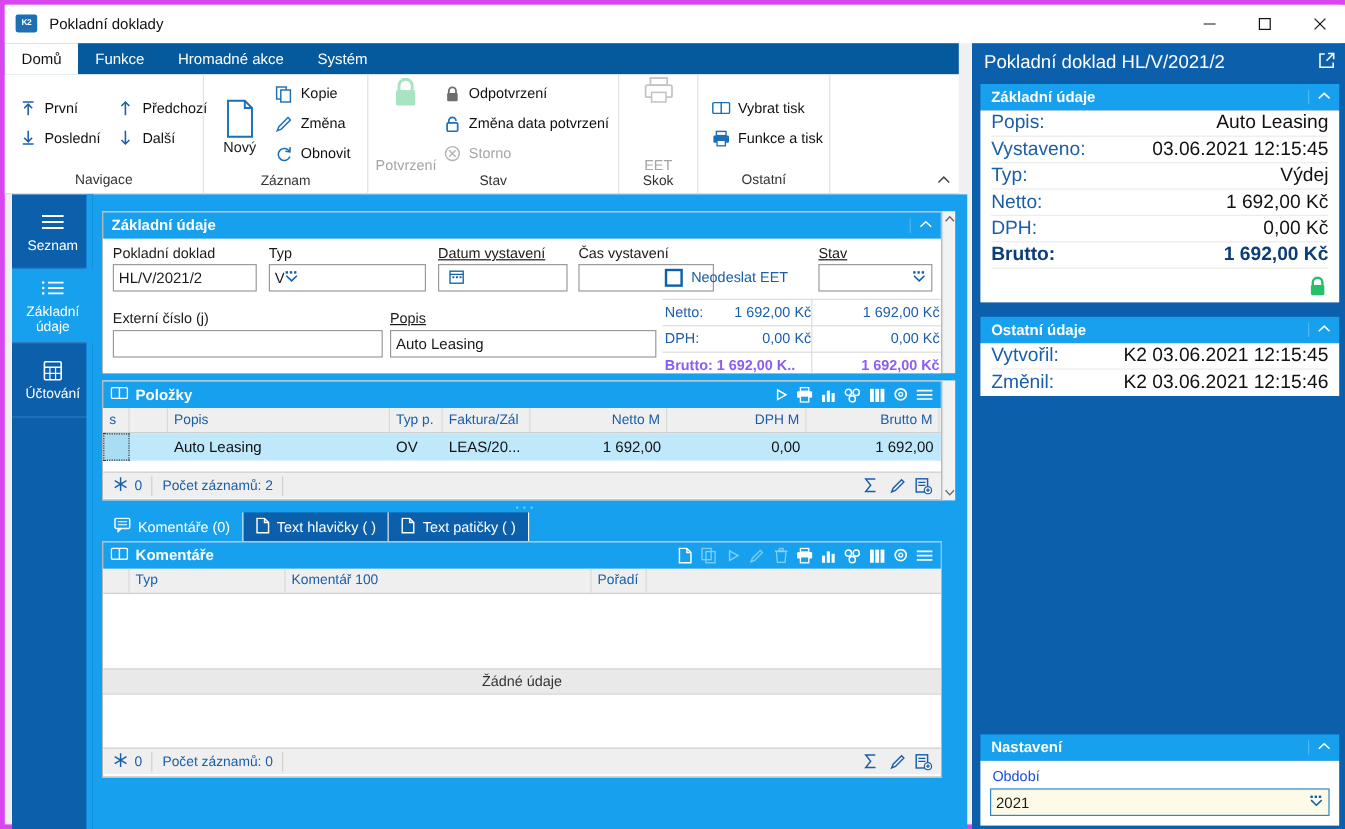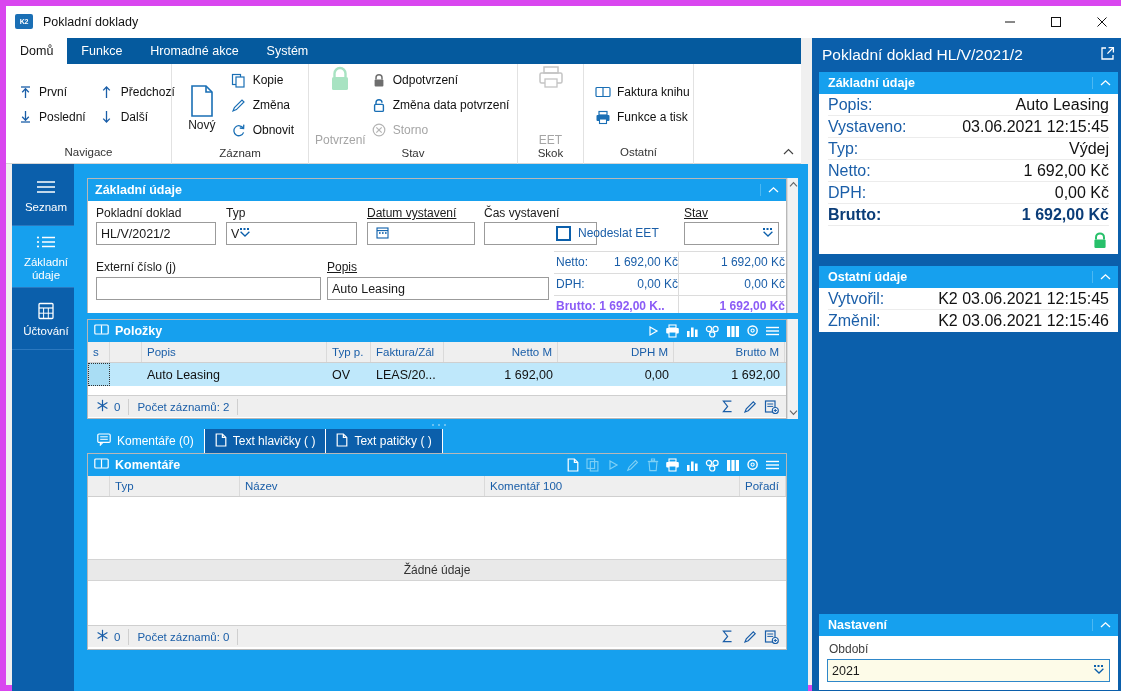--- a/index.html
+++ b/index.html
@@ -3,21 +3,21 @@
 <meta charset="utf-8">
 <style>
   * { box-sizing: border-box; }
   html, body { margin:0; padding:0; }
   body {
     width:1121px; height:691px; overflow:hidden;
     font-family:"Liberation Sans", sans-serif;
     font-size:12px; color:#1a1a1a;
     background:#ffffff;
   }
-  .app { position:relative; width:1121px; height:691px; border:6px solid #d946ef; background:#f0f0f0; }
+  .app { position:relative; width:1121px; height:691px; border:4px solid #d946ef; background:#f0f0f0; }
 
   
   .titlebar { position:absolute; left:0; top:0; width:1119px; height:32px; background:#ffffff; display:flex; align-items:center; }
   .tb-icon { width:20px; height:18px; margin-left:9px; margin-right:8px; position:relative; }
   .tb-icon .k2 { position:absolute; left:0; top:1px; width:18px; height:15px; background:#1a6fb5; border-radius:2px;
                  color:#fff; font-size:7px; font-weight:bold; line-height:15px; text-align:center; letter-spacing:-0.3px;}
   .tb-title { font-size:12.5px; color:#111; }
   .tb-btns { margin-left:auto; display:flex; height:32px; }
   .tb-btn { width:46px; height:32px; display:flex; align-items:center; justify-content:center; }
   .tb-btn svg { display:block; }
@@ -104,21 +104,21 @@
   .rp-sec-hdr { height:22px; background:#16a0ee; color:#fff; font-weight:bold; font-size:12.5px; display:flex; align-items:center; padding-left:9px; margin:0 7px; }
   .rp-sec-hdr .chev { margin-left:auto; width:26px; text-align:center; border-left:1px solid #4cb8f2; font-size:11px; }
   .rp-body { background:#ffffff; margin:0 7px; padding:0 9px; }
   .rp-row { display:flex; align-items:center; height:22px; font-size:16px; border-bottom:1px solid #ececec; }
   .rp-row .k { color:#1a5ea8; }
   .rp-row .v { margin-left:auto; color:#111; }
   .rp-row.strong .k, .rp-row.strong .v { font-weight:bold; color:#0b3d78; }
   .rp-lock { height:28px; display:flex; align-items:center; justify-content:flex-end; }
   .settings { position:absolute; left:7px; bottom:6px; width:299px; }
   .set-body { background:#ffffff; padding:5px 8px 8px 8px; }
-  .set-lbl { font-size:12px; color:#404040; padding:1px 0 3px 2px; }
+  .set-lbl { font-size:12px; color:#1d4ed8; padding:1px 0 3px 2px; }
   .set-fld { height:23px; border:1px solid #2f87c9; background:#fdfbe8; display:flex; align-items:center; padding:0 4px; font-size:12.5px; }
   .set-fld .dd { margin-left:auto; color:#0b5fab; }
 
   .scroll-v { position:absolute; width:11px; background:#f2f2f2; border-left:1px solid #dcdcdc; }
   .empty-note { height:22px; background:#e9e9e9; border-top:1px solid #d4d4d4; border-bottom:1px solid #d4d4d4;
                 display:flex; align-items:center; justify-content:center; font-size:12px; color:#333; }
 </style>
 </head>
 <body>
 
@@ -314,21 +314,21 @@
       <div class="rgroup" style="width:110px">
         <div class="rgroup-body">
           <div class="rcol">
             <div class="ritem">
               <span class="ico">
                 <svg width="16" height="14" viewBox="0 0 16 14">
                     <rect x="1" y="2.5" width="14" height="9" rx="1" fill="none" stroke="#1a6fb5" stroke-width="1.2"></rect>
                     <line x1="8" y1="2.8" x2="8" y2="11.2" stroke="#1a6fb5" stroke-width="1.2"></line>
                   </svg>
               </span>
-              <span>Faktura knihu</span>
+              <span>Vybrat tisk</span>
             </div>
             <div class="ritem">
               <span class="ico">
                 <svg width="16" height="15" viewBox="0 0 16 15">
                     <rect x="4" y="1.5" width="8" height="3.5" fill="none" stroke="#1a6fb5" stroke-width="1.2"></rect>
                     <rect x="1.5" y="5" width="13" height="6" rx="1" fill="#1a6fb5"></rect>
                     <rect x="4.5" y="9" width="7" height="4.5" fill="#fff" stroke="#1a6fb5" stroke-width="1.1"></rect>
                   </svg>
               </span>
               <span>Funkce a tisk</span>
@@ -732,21 +732,20 @@
                 <line x1="1" y1="6" x2="14" y2="6" stroke="#fff" stroke-width="1.4"></line>
                 <line x1="1" y1="9.5" x2="14" y2="9.5" stroke="#fff" stroke-width="1.4"></line>
               </svg>
             </span>
         </span>
       </div>
 
       <div class="cols">
         <div class="col" style="width:22px"></div>
         <div class="col" style="width:130px">Typ</div>
-        <div class="col" style="width:245px">Název</div>
         <div class="col" style="width:255px">Komentář 100</div>
         <div class="col" style="width:46px">Pořadí</div>
       </div>
 
       <div style="height:62px;background:#ffffff"></div>
       <div class="empty-note">Žádné údaje</div>
       <div style="height:44px;background:#ffffff"></div>
 
       <div class="grid-status">
         <span class="gs-sec">

